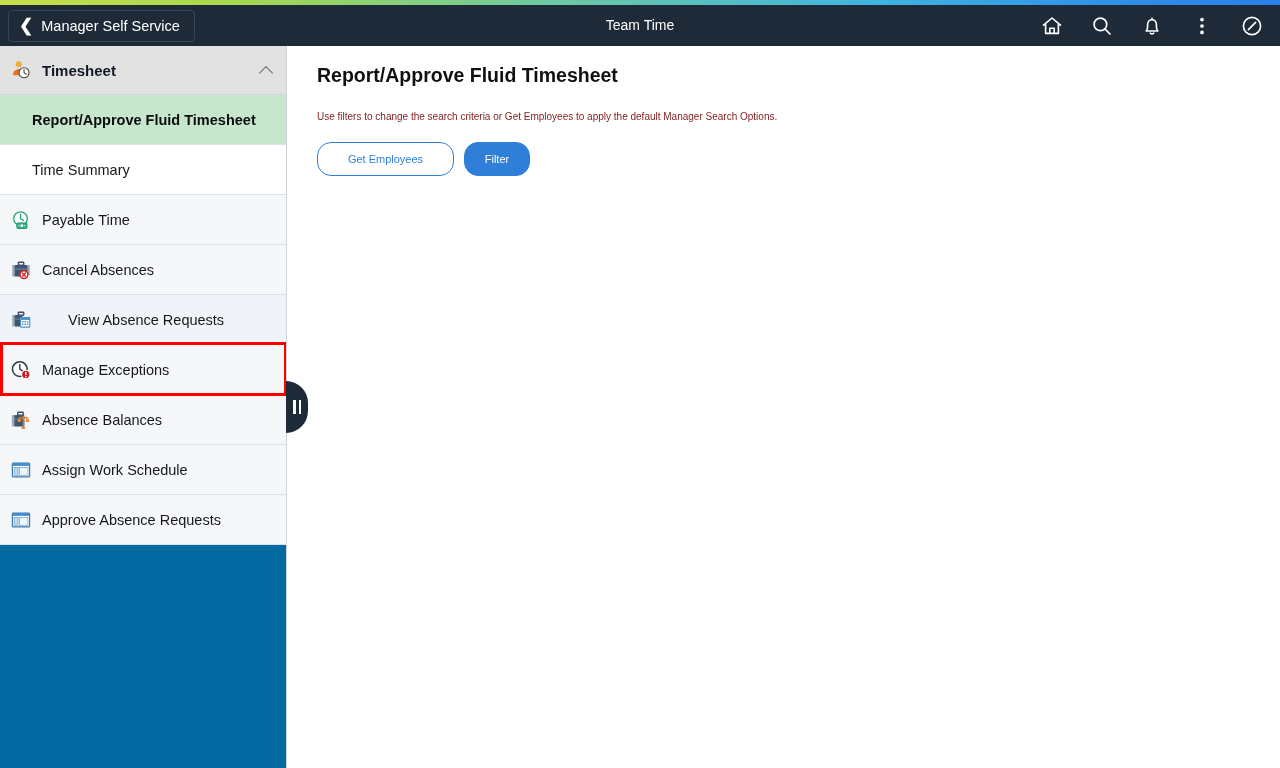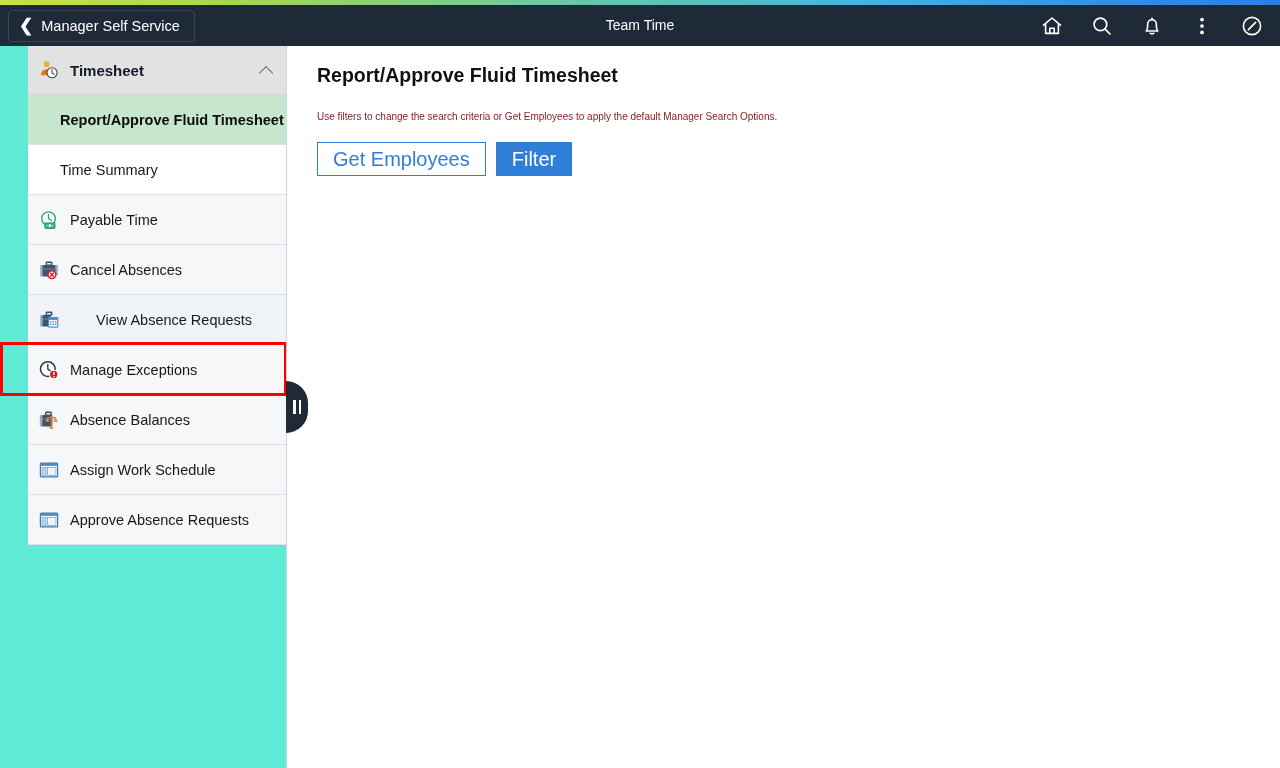--- a/index.html
+++ b/index.html
@@ -59,24 +59,23 @@
     width: 24px; height: 24px;
     display: flex; align-items: center; justify-content: center;
     cursor: pointer;
   }
   #header-icons svg { display: block; }
 
   
   #sidebar {
     position: absolute; top: 46px; left: 0;
     width: 287px; height: 722px;
-    background: #5eead4;
+    background: #0369a1;
     border-right: 1px solid #cdd4dc;
     overflow: hidden;
-    padding-left: 28px;
   }
   #sidebar-group-header {
     height: 49px;
     background: #e2e2e2;
     display: flex; align-items: center;
     padding: 0 12px 0 10px;
     border-bottom: 1px solid #d2d6db;
     cursor: pointer;
   }
   #sidebar-group-header .ghdr-label {
@@ -148,22 +147,22 @@
   #page-title {
     font-size: 19.5px; font-weight: bold; color: #111111;
     margin-bottom: 24px;
   }
   #instruction {
     font-size: 10px; color: #7f1d1d; margin-bottom: 20px;
   }
   #button-row { display: flex; gap: 10px; }
   .btn {
     height: 34px;
-    border-radius: 0;
-    font-size: 20px;
+    border-radius: 14px;
+    font-size: 11px;
     display: inline-flex; align-items: center; justify-content: center;
     cursor: pointer;
     padding: 16px 15px;
   }
   .btn.secondary {
     background: #ffffff; border: 1px solid #2f7ed8; color: #2f7ed8;
     min-width: 137px;
   }
   .btn.primary {
     background: #2f7ed8; border: 1px solid #2f7ed8; color: #ffffff;

